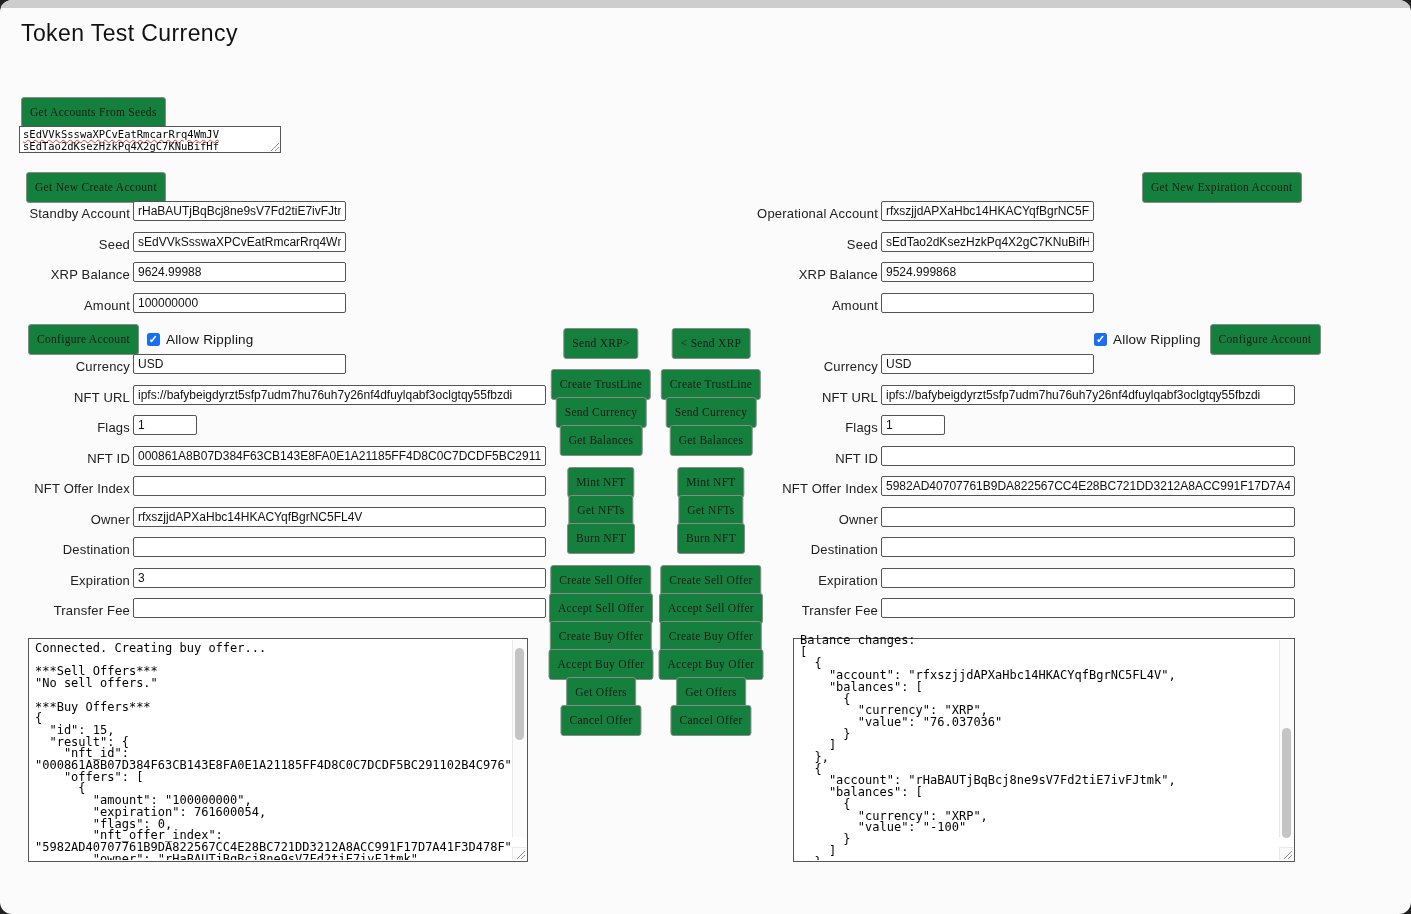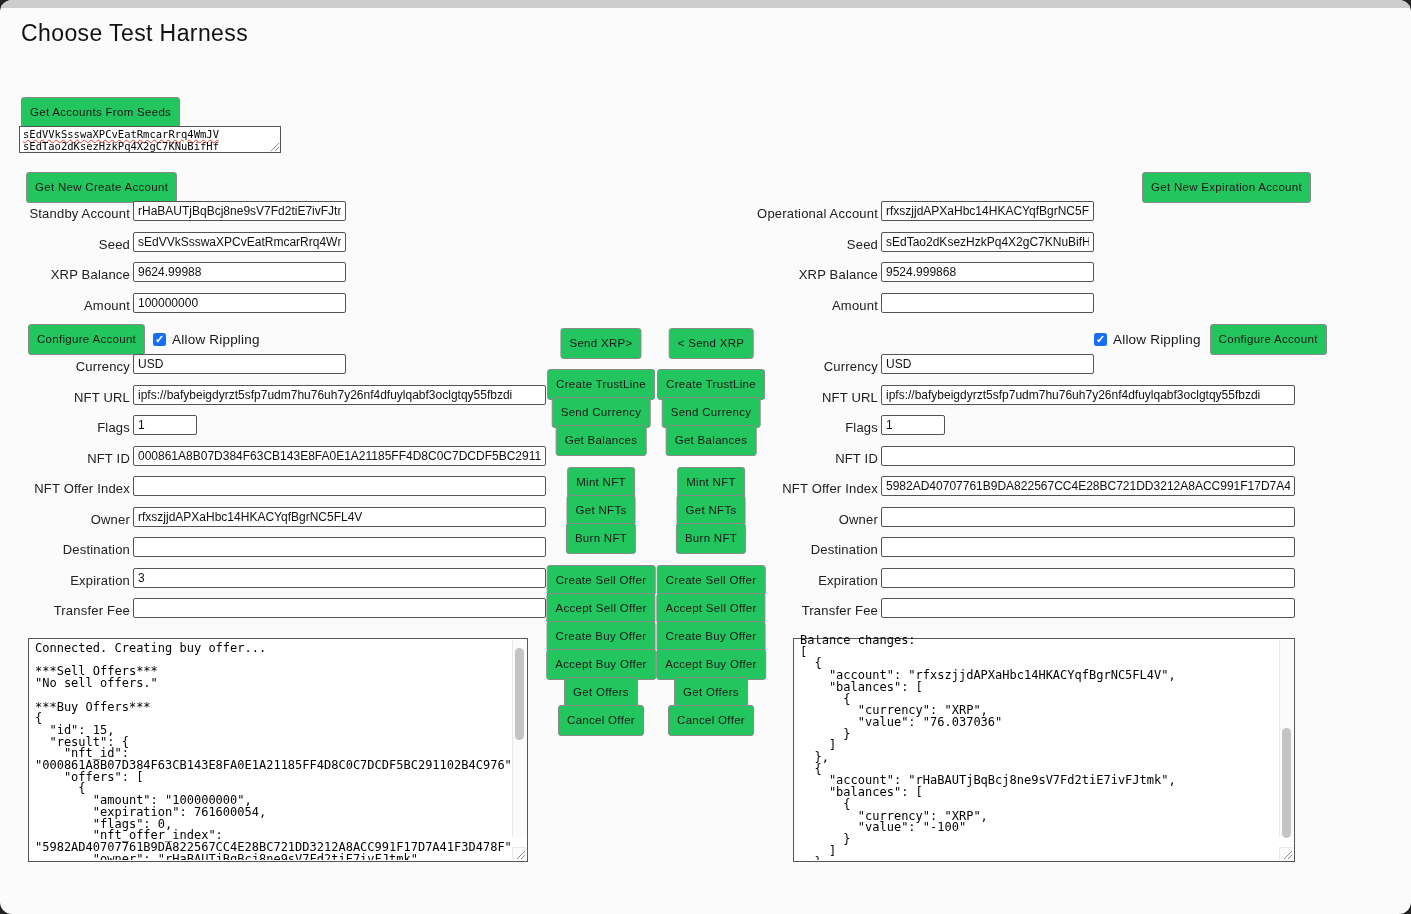--- a/index.html
+++ b/index.html
@@ -8,21 +8,21 @@
   .topstrip{position:absolute;top:0;left:0;right:0;height:8px;background:#cdcdcd;}
 
   .page-title{position:absolute;left:21px;top:20px;font-size:23px;font-weight:500;letter-spacing:.4px;color:#111;}
 
   .ledger-row{position:absolute;left:22px;top:64px;display:flex;align-items:center;font-size:13.5px;color:#1c1c1c;letter-spacing:.2px;}
   .radio-group{display:flex;align-items:center;gap:8px;margin-left:21px;}
   .radio{width:13px;height:13px;border-radius:50%;border:1.5px solid #7a7a7a;background:#fff;position:relative;box-sizing:border-box;flex:none;}
   .radio.sel{border:2px solid #1a6ef5;}
   .radio.sel::after{content:"";position:absolute;inset:1.5px;border-radius:50%;background:#1a6ef5;}
 
-  .btn{display:inline-block;background:#22c55e;border:1px solid #8a8a8a;border-radius:3px;font-family:Liberation Sans, sans-serif;font-size:11.5px;letter-spacing:.3px;color:#1a1a1a;padding:0 8px;height:31px;line-height:19px;box-sizing:border-box;white-space:nowrap;}
+  .btn{display:inline-block;background:#15803d;border:1px solid #8a8a8a;border-radius:3px;font-family:Liberation Serif, serif;font-size:11.5px;letter-spacing:.3px;color:#1a1a1a;padding:0 8px;height:31px;line-height:19px;box-sizing:border-box;white-space:nowrap;}
   .abs{position:absolute;}
 
   .seedbox{position:absolute;left:19px;top:126px;width:262px;height:27px;background:#fff;border:1px solid #555;box-sizing:border-box;overflow:hidden;font-family:"DejaVu Sans Mono",monospace;font-size:10.5px;line-height:12px;color:#000;padding:1px 3px;}
   .misspell{text-decoration:underline;text-decoration-style:wavy;text-decoration-color:#e23b2e;text-decoration-thickness:1px;display:block;white-space:pre;}
 
   .frow{position:absolute;display:flex;align-items:flex-end;left:0;}
   .frow.r{left:748px;}
   .flabel{width:130px;text-align:right;font-size:13px;letter-spacing:.2px;color:#202020;margin-right:3px;flex:none;}
   .fin{height:20px;box-sizing:border-box;border:1px solid #545454;border-radius:2px;background:#fff;font-family:"Liberation Sans",sans-serif;font-size:12px;color:#111;padding:0 4px;outline:none;}
   .w-short{width:213px;}
@@ -42,21 +42,21 @@
   .sb-thumb{position:absolute;left:1.5px;width:9px;border-radius:5px;background:#c4c4c4;}
   .sb-corner{position:absolute;right:1px;bottom:1px;width:13px;height:12px;background:#fbfbfb;border-top:1px solid #e9e9e9;border-left:1px solid #e9e9e9;}
   .grip{position:absolute;right:1px;bottom:1px;width:10px;height:10px;background:repeating-linear-gradient(135deg,transparent 0 2px,#8d8d8d 2px 3px);clip-path:polygon(100% 0,0 100%,100% 100%);}
 </style>
 </head>
 <body>
 
 <div class="window">
   <div class="topstrip"></div>
 
-  <div class="page-title">Choose Test Harness</div>
+  <div class="page-title">Token Test Currency</div>
 
 
   <button class="btn abs" style="left:21px;top:97px;">Get Accounts From Seeds</button>
 
   <div class="seedbox">
     <span class="misspell">sEdVVkSsswaXPCvEatRmcarRrq4WmJV</span>
     <span class="misspell">sEdTao2dKsezHzkPq4X2gC7KNuBifHf</span>
     <span class="grip"></span>
   </div>
 

